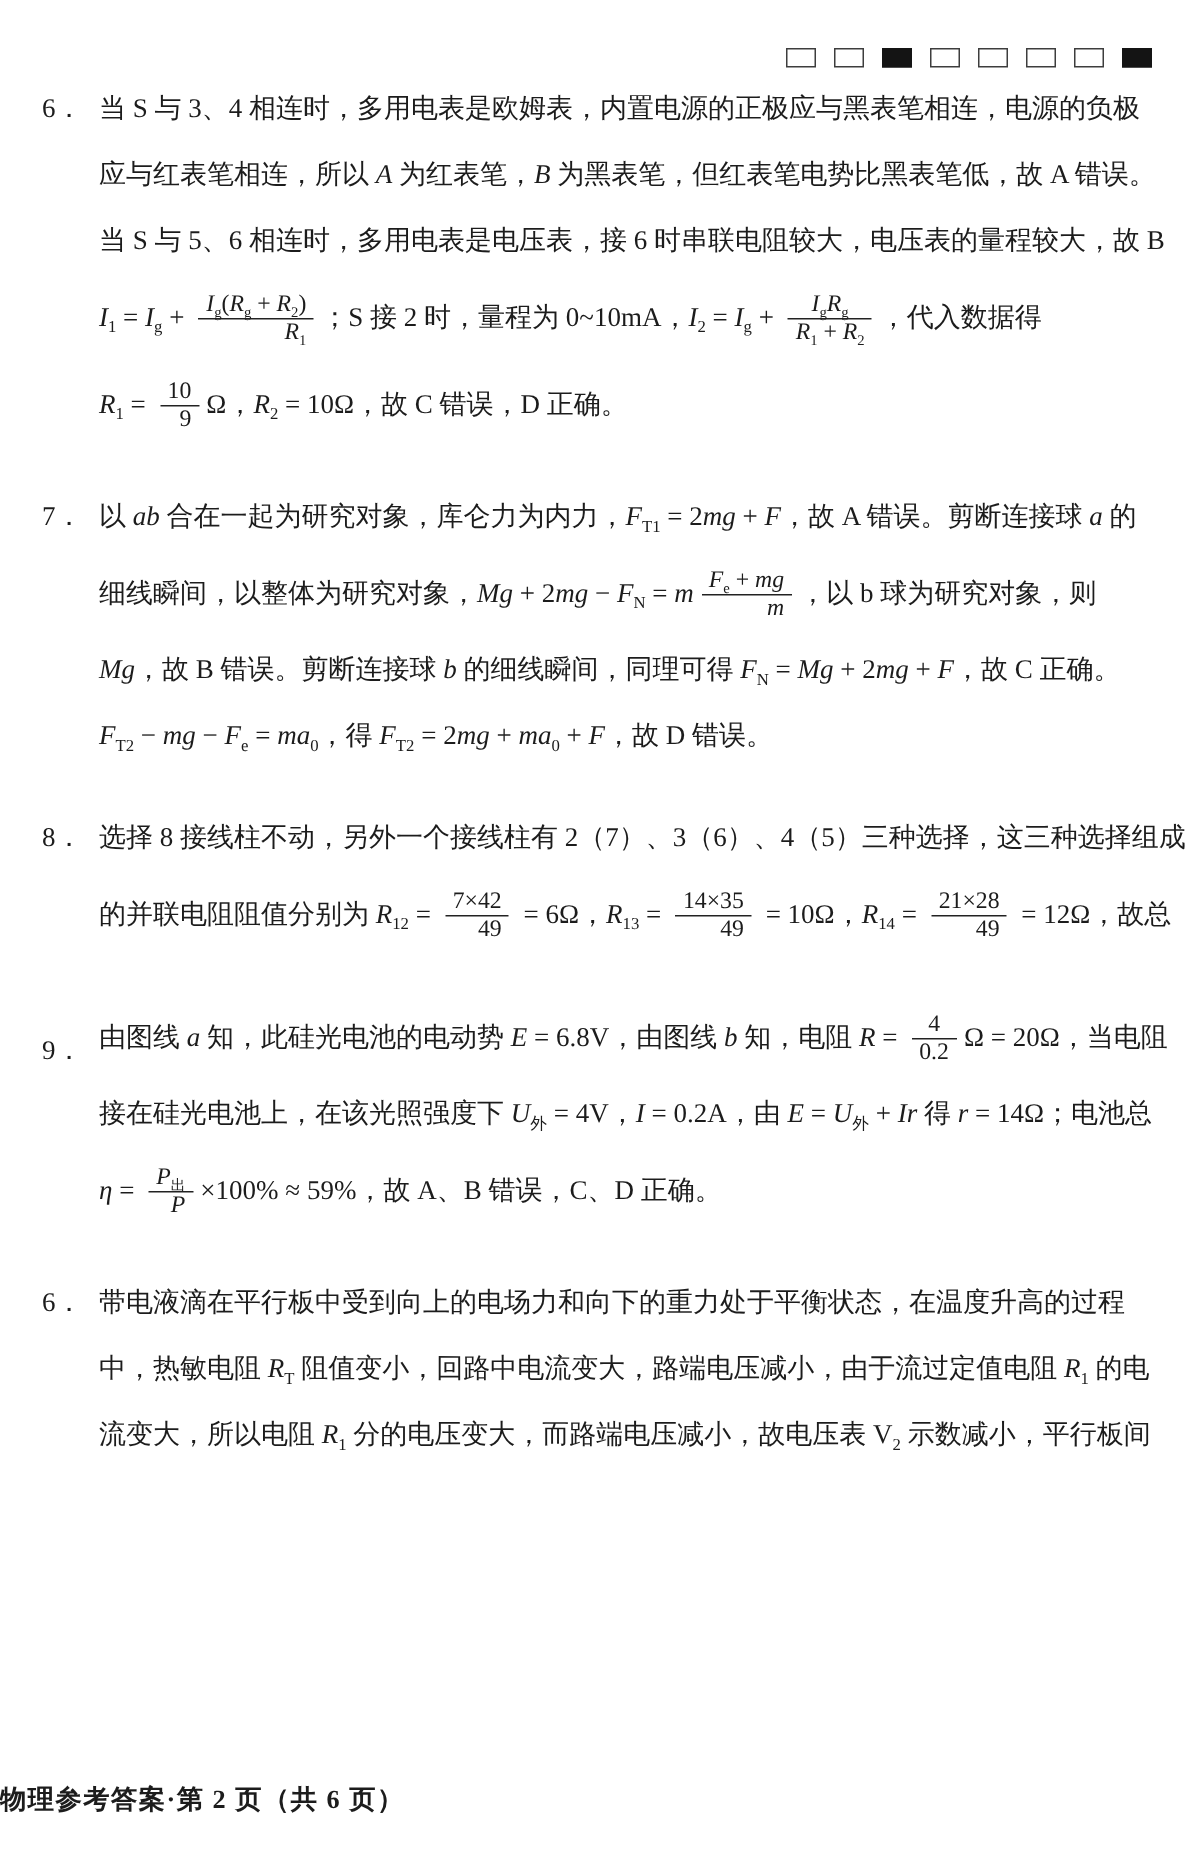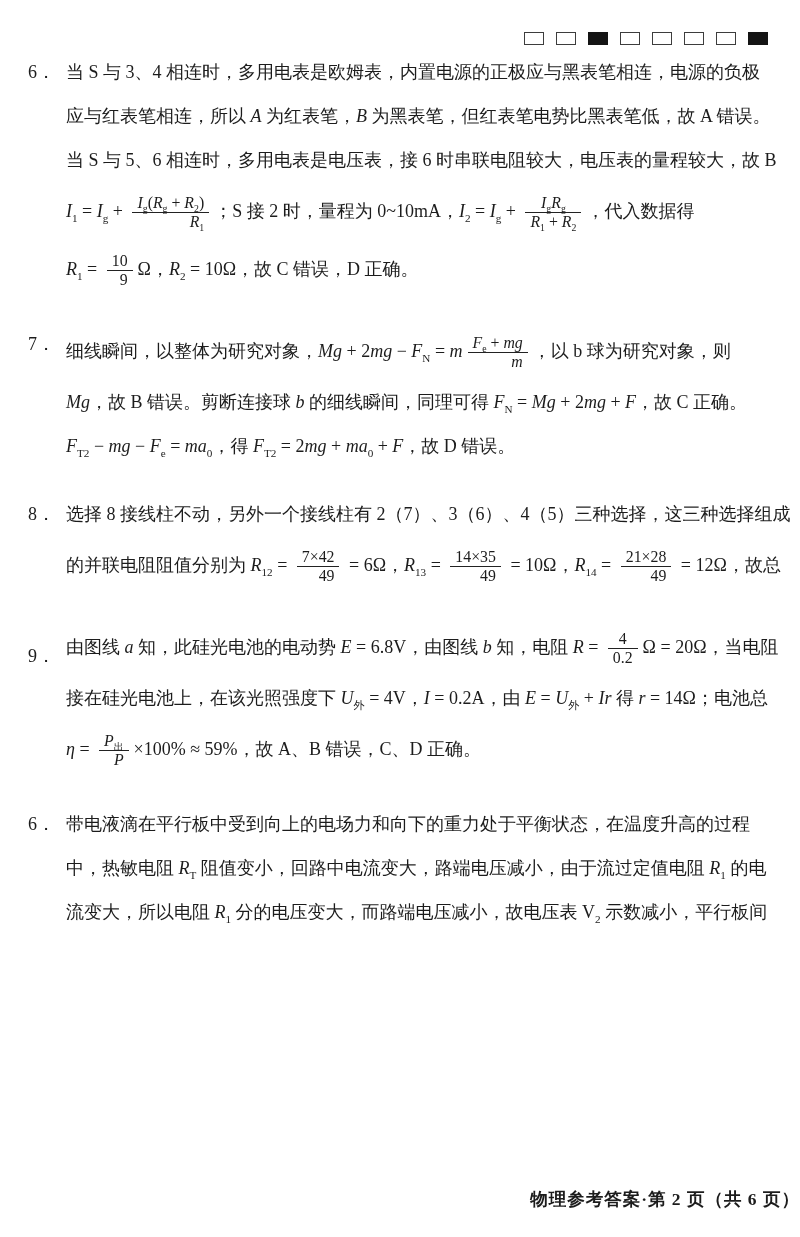--- a/index.html
+++ b/index.html
@@ -25,21 +25,21 @@
 
   .mi { font-style:italic; }
   .mr { font-style:normal; }
   .vsub sub { font-size:0.62em; line-height:0; font-style:normal; }
   .frac { display:inline-block; vertical-align:middle; text-align:center; margin:0 5px; line-height:1.18; }
   .frac .num, .frac .den { display:block; font-size:0.88em; padding:0 5px; }
   .frac .den { border-top:1.2px solid #222;text-align:right; }
 
   .footer {
     position:absolute; bottom:26px; left:0; right:0;
-    text-align:right; font-weight:bold; font-size:17.5px;
+    text-align:left; font-weight:bold; font-size:17.5px;
     letter-spacing:1px;
   }
 </style>
 </head>
 <body>
 
 <div class="page">
   <div class="squares">
       <span class="sq"></span>
       <span class="sq"></span>
@@ -57,20 +57,21 @@
           <div class="line">当 S 与 3、4 相连时，多用电表是欧姆表，内置电源的正极应与黑表笔相连，电源的负极</div>
           <div class="line">应与红表笔相连，所以 <span class="mi">A</span> 为红表笔，<span class="mi">B</span> 为黑表笔，但红表笔电势比黑表笔低，故 A 错误。</div>
           <div class="line">当 S 与 5、6 相连时，多用电表是电压表，接 6 时串联电阻较大，电压表的量程较大，故 B</div>
           <div class="line tall"><span class="vsub"><span class="mi">I</span><sub>1</sub></span> = <span class="vsub"><span class="mi">I</span><sub>g</sub></span> + <span class="frac"><span class="num"><span class="vsub"><span class="mi">I</span><sub>g</sub></span>(<span class="vsub"><span class="mi">R</span><sub>g</sub></span> + <span class="vsub"><span class="mi">R</span><sub>2</sub></span>)</span><span class="den"><span class="vsub"><span class="mi">R</span><sub>1</sub></span></span></span>；S 接 2 时，量程为 0~10mA，<span class="vsub"><span class="mi">I</span><sub>2</sub></span> = <span class="vsub"><span class="mi">I</span><sub>g</sub></span> + <span class="frac"><span class="num"><span class="vsub"><span class="mi">I</span><sub>g</sub></span><span class="vsub"><span class="mi">R</span><sub>g</sub></span></span><span class="den"><span class="vsub"><span class="mi">R</span><sub>1</sub></span> + <span class="vsub"><span class="mi">R</span><sub>2</sub></span></span></span>，代入数据得</div>
           <div class="line tall"><span class="vsub"><span class="mi">R</span><sub>1</sub></span> = <span class="frac"><span class="num">10</span><span class="den">9</span></span>Ω，<span class="vsub"><span class="mi">R</span><sub>2</sub></span> = 10Ω，故 C 错误，D 正确。</div>
         </div>
       </div>
       <div class="item">
         <span class="item-num">7．</span>
         <div class="item-body">
+          <div class="line">以 <span class="mi">ab</span> 合在一起为研究对象，库仑力为内力，<span class="vsub"><span class="mi">F</span><sub>T1</sub></span> = 2<span class="mi">mg</span> + <span class="mi">F</span>，故 A 错误。剪断连接球 <span class="mi">a</span> 的</div>
           <div class="line tall">细线瞬间，以整体为研究对象，<span class="mi">Mg</span> + 2<span class="mi">mg</span> − <span class="vsub"><span class="mi">F</span><sub>N</sub></span> = <span class="mi">m</span><span class="frac"><span class="num"><span class="vsub"><span class="mi">F</span><sub>e</sub></span> + <span class="mi">mg</span></span><span class="den"><span class="mi">m</span></span></span>，以 b 球为研究对象，则</div>
           <div class="line"><span class="mi">Mg</span>，故 B 错误。剪断连接球 <span class="mi">b</span> 的细线瞬间，同理可得 <span class="vsub"><span class="mi">F</span><sub>N</sub></span> = <span class="mi">Mg</span> + 2<span class="mi">mg</span> + <span class="mi">F</span>，故 C 正确。</div>
           <div class="line"><span class="vsub"><span class="mi">F</span><sub>T2</sub></span> − <span class="mi">mg</span> − <span class="vsub"><span class="mi">F</span><sub>e</sub></span> = <span class="mi">m</span><span class="vsub"><span class="mi">a</span><sub>0</sub></span>，得 <span class="vsub"><span class="mi">F</span><sub>T2</sub></span> = 2<span class="mi">mg</span> + <span class="mi">m</span><span class="vsub"><span class="mi">a</span><sub>0</sub></span> + <span class="mi">F</span>，故 D 错误。</div>
         </div>
       </div>
       <div class="item">
         <span class="item-num">8．</span>
         <div class="item-body">
           <div class="line">选择 8 接线柱不动，另外一个接线柱有 2（7）、3（6）、4（5）三种选择，这三种选择组成</div>
           <div class="line tall">的并联电阻阻值分别为 <span class="vsub"><span class="mi">R</span><sub>12</sub></span> = <span class="frac"><span class="num">7×42</span><span class="den">49</span></span> = 6Ω，<span class="vsub"><span class="mi">R</span><sub>13</sub></span> = <span class="frac"><span class="num">14×35</span><span class="den">49</span></span> = 10Ω，<span class="vsub"><span class="mi">R</span><sub>14</sub></span> = <span class="frac"><span class="num">21×28</span><span class="den">49</span></span> = 12Ω，故总</div>

